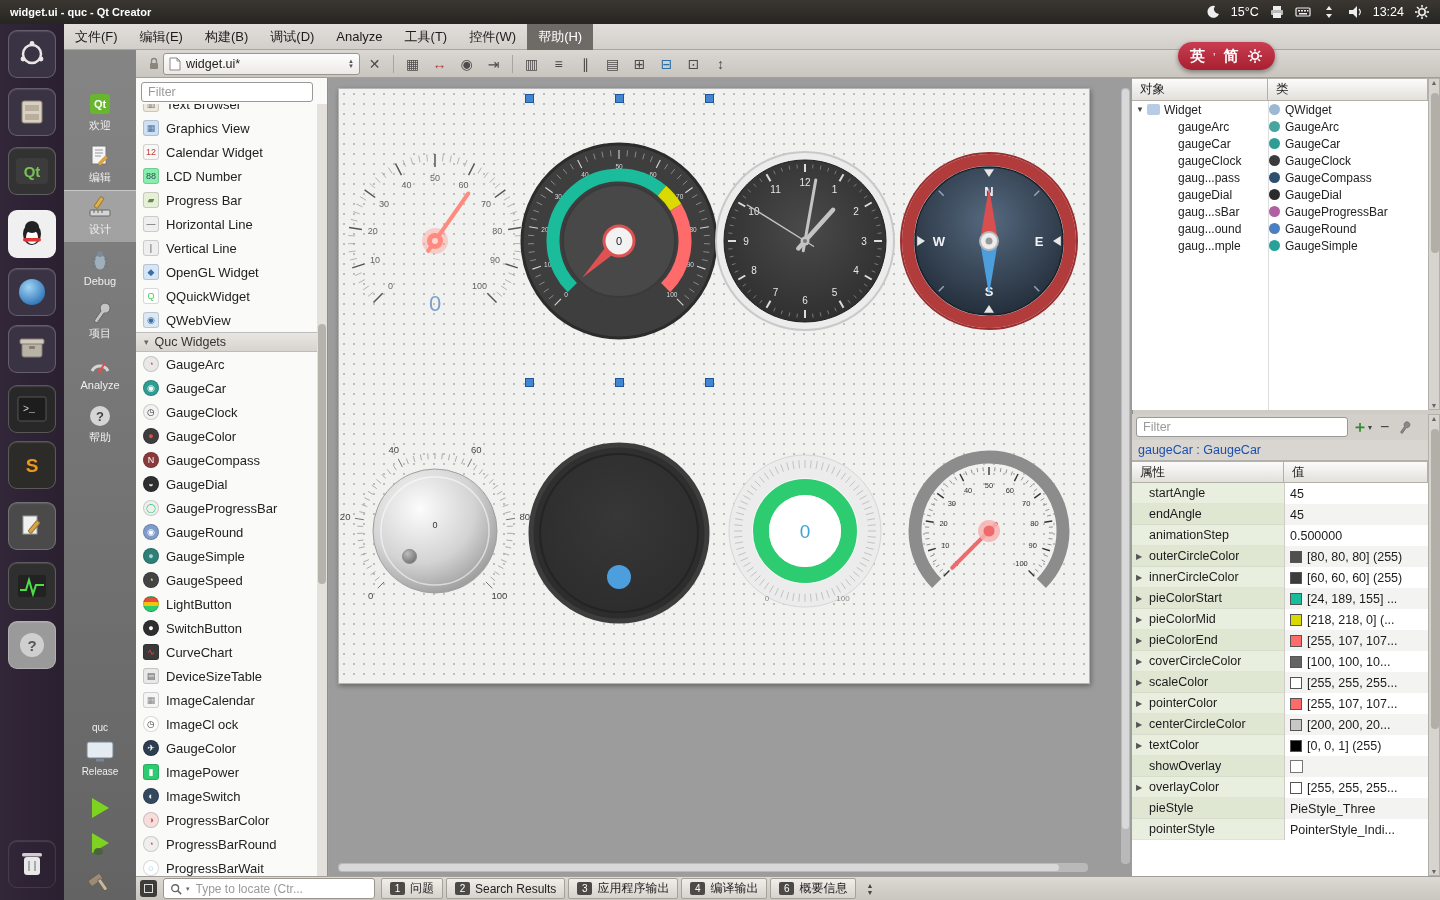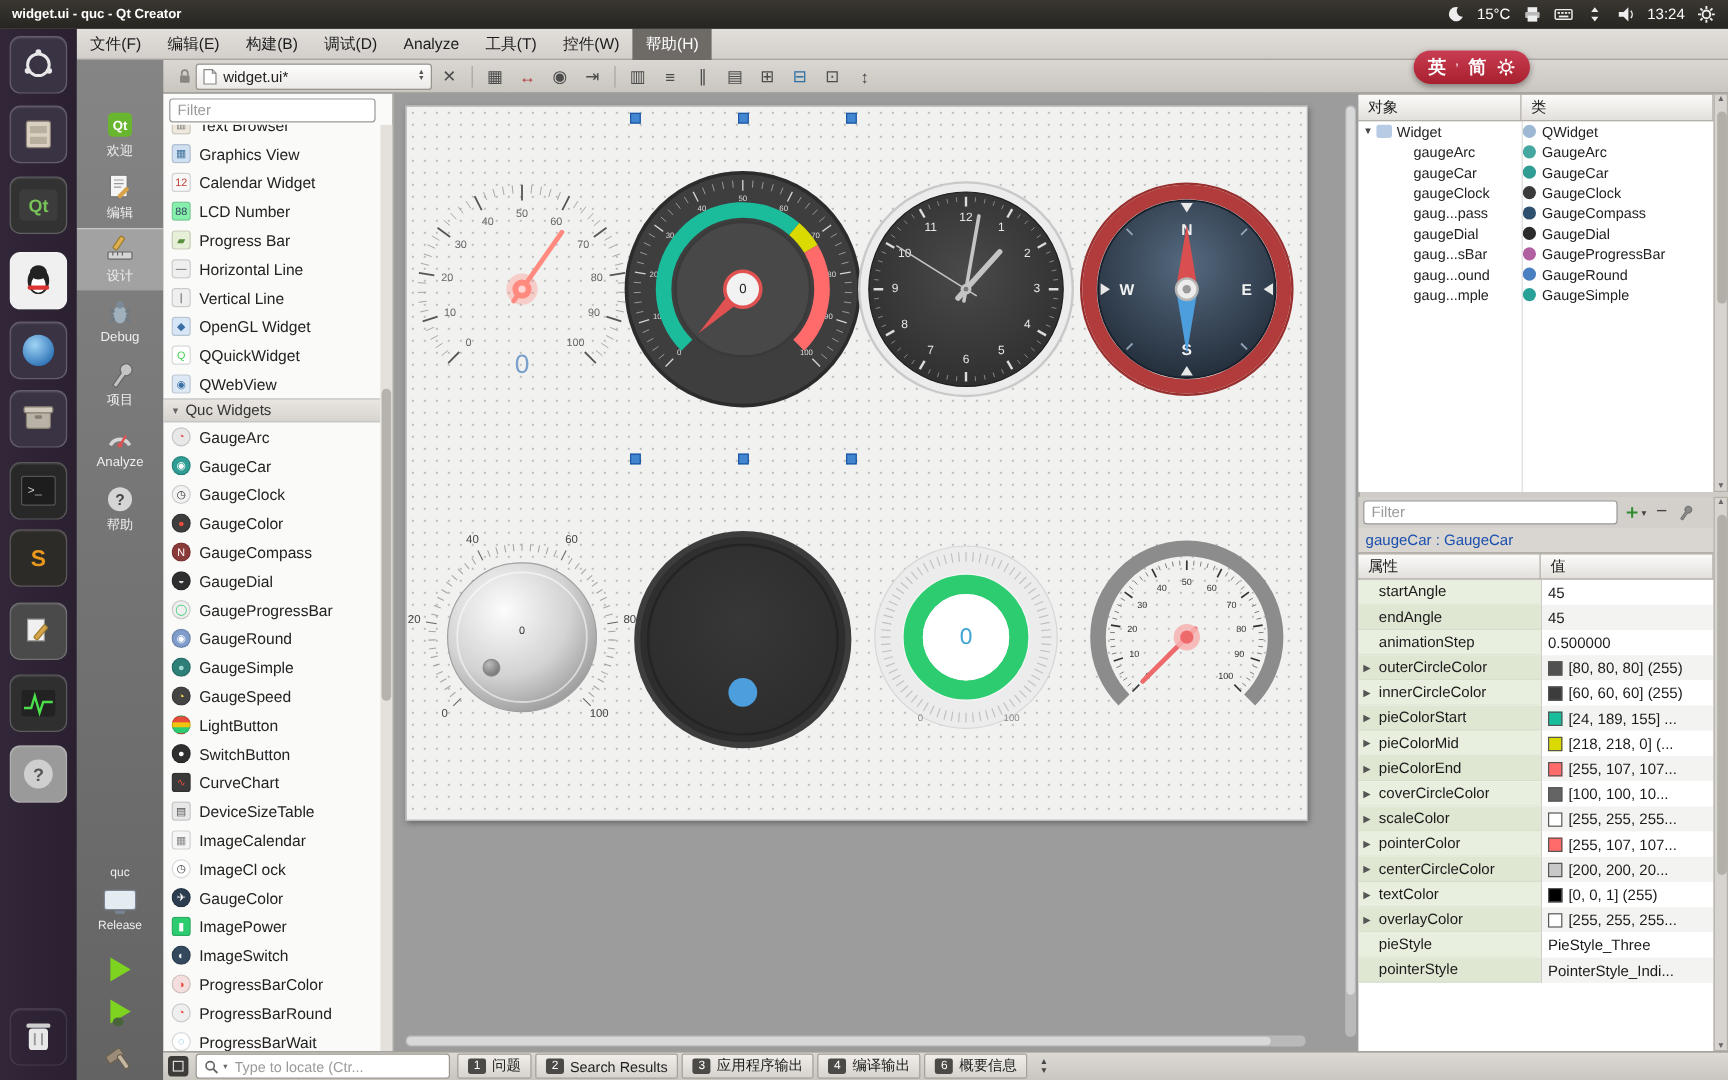--- a/index.html
+++ b/index.html
@@ -1385,20 +1385,31 @@
     <span class="pleft">
       <span class="parrow">▶</span>
       <span class="pname">textColor</span>
     </span>
     <span class="pvalue">
 
       <span class="pswatch" style="background: rgb(0, 0, 0);"></span>
       <span>[0, 0, 1] (255)</span>
     </span>
   </div>
+    <div class="prop-row has-checkbox">
+    <span class="pleft">
+      <span class="parrow">▶</span>
+      <span class="pname">showOverlay</span>
+    </span>
+    <span class="pvalue">
+      <span class="pcheck"></span>
+
+      <span></span>
+    </span>
+  </div>
     <div class="prop-row expandable has-swatch">
     <span class="pleft">
       <span class="parrow">▶</span>
       <span class="pname">overlayColor</span>
     </span>
     <span class="pvalue">
 
       <span class="pswatch" style="background: rgb(255, 255, 255);"></span>
       <span>[255, 255, 255...</span>
     </span>

